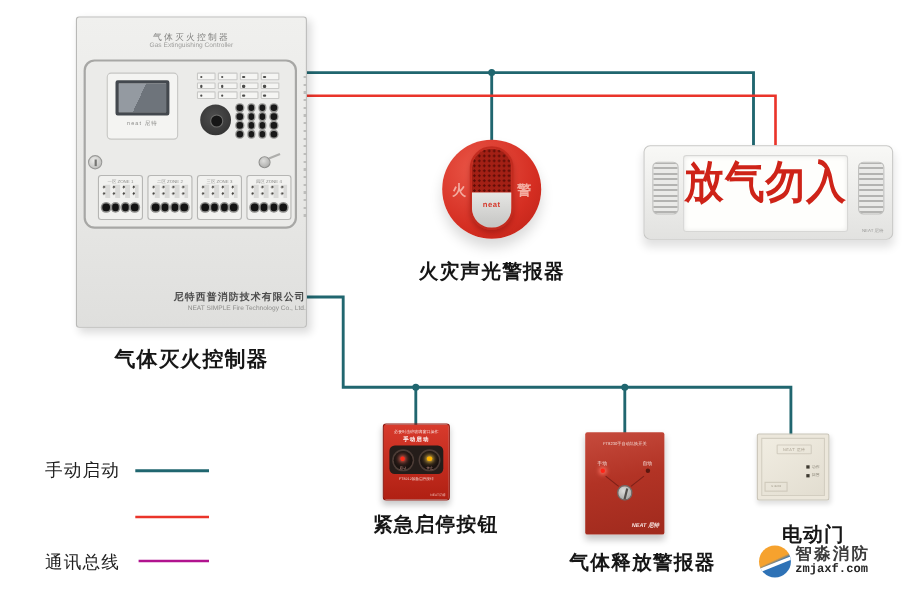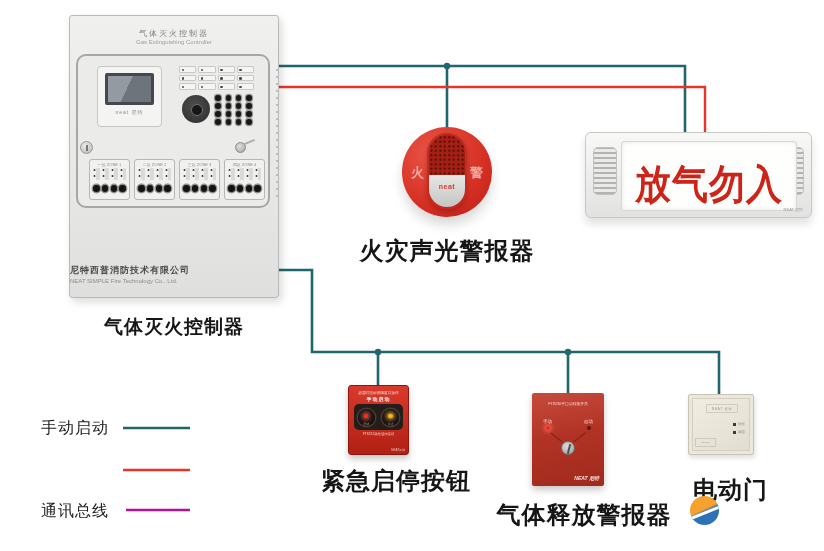--- a/index.html
+++ b/index.html
@@ -2,21 +2,21 @@
 <html><head>
 <meta charset="utf-8">
 <style>
   *{margin:0;padding:0;box-sizing:border-box}
   html,body{background:#fff}
   body{font-family:"Liberation Sans","DejaVu Sans",sans-serif;color:#141414}
   .scene{position:relative;width:824px;height:551px;background:#fff;overflow:hidden}
   .abs{position:absolute}
   .wires{position:absolute;left:0;top:0;z-index:1}
   .dev{z-index:2}
-  .caption{position:absolute;z-index:3;font-weight:bold;font-size:24px;color:#161616;text-align:center;letter-spacing:1px;white-space:nowrap}
+  .caption{position:absolute;z-index:3;font-weight:bold;font-size:18px;color:#161616;text-align:center;letter-spacing:1px;white-space:nowrap}
 
   
   .cabinet{left:69px;top:15px;width:210px;height:283px;background:linear-gradient(180deg,#f0f0ee 0%,#e7e7e5 60%,#dfdfdd 100%);
     border:1px solid #b9b9b7;border-radius:3px;box-shadow:3px 4px 8px rgba(0,0,0,.14)}
   .cab-title{padding-top:12px;text-align:center}
   .cab-title .cn{font-size:8px;color:#7f7f7d;letter-spacing:2px}
   .cab-title .en{font-size:6px;color:#9e9e9c}
   .mainarea{left:6px;top:38px;width:194px;height:154px;border:2px solid #a7a7a5;border-radius:10px;background:#ebebe9}
   .lcdmod{left:19px;top:10px;width:65px;height:61px;background:#f4f4f2;border:1px solid #c6c6c4;border-radius:4px;text-align:center}
   .screen{margin:6px auto 0;width:49px;height:32px;border:3px solid #43484e;border-radius:2px;
@@ -35,21 +35,21 @@
   .keysw::after{content:"";position:absolute;left:8px;top:-2px;width:11px;height:2px;background:#aeaeac;transform:rotate(-22deg)}
   .zones{left:11px;top:103px;width:176px;height:41px;display:flex;gap:4px}
   .zone{flex:1;background:#f1f1ef;border:1px solid #b6b6b4;border-radius:3px;padding:2px 2px 0;display:flex;flex-direction:column}
   .zone-label{font-size:4px;color:#8a8a88;text-align:center;white-space:nowrap;overflow:hidden}
   .zone-leds{height:12px;margin:1px 1px 0;
     background-image:radial-gradient(circle at 1.5px 2px,#44423e .9px,transparent 1.2px),
       linear-gradient(90deg,transparent 3px,#dadad8 3px 7px,transparent 7px);
     background-size:9px 6px}
   .zone-btns{display:flex;justify-content:space-around;align-items:center;flex:1;padding-bottom:2px}
   .zone-btns i{width:6.5px;height:6.5px;border-radius:50%;background:#131313;box-shadow:0 0 0 1.4px #8f8f8d}
-  .company{left:0;top:248px;width:100%;text-align:left}
+  .company{left:0;top:248px;width:100%;text-align:right}
   .company .cn{font-size:9px;font-weight:bold;color:#4b4b4b;letter-spacing:1px}
   .company .en{font-size:6px;color:#8d8d8b;margin-top:1px}
   .vents{left:206px;top:53px;width:3px;height:130px;background:repeating-linear-gradient(180deg,#bdbdbb 0 2px,transparent 2px 7px)}
 
   
   .sounder{left:402px;top:127px;width:90px;height:90px;border-radius:50%;
     background:radial-gradient(circle at 35% 30%,#ea5748,#d52e22 62%,#b92116);box-shadow:0 8px 12px rgba(0,0,0,.15)}
   .schar{position:absolute;top:37px;font-size:13px;font-weight:bold;color:#f3aca1}
   .schar.fire{left:9px}
   .schar.alarm{right:9px}
@@ -60,22 +60,22 @@
   .cap-bot{height:45%;background:linear-gradient(180deg,#e6e6e4,#c5c5c3);text-align:center}
   .cap-bot span{font-size:7px;font-weight:bold;color:#d63a2d;letter-spacing:.5px}
 
   
   .gassign{left:585px;top:132px;width:227px;height:86px;background:linear-gradient(180deg,#f8f8f6,#e2e2e0);
     border:1px solid #c7c7c5;border-radius:6px;box-shadow:0 6px 9px rgba(0,0,0,.12)}
   .grille{position:absolute;top:14px;width:24px;height:48px;border-radius:5px;border:1px solid #c1c1bf;
     background:repeating-linear-gradient(0deg,#b3b3b1 0 2px,#eaeae8 2px 5px)}
   .grille.gl{left:7px}
   .grille.gr{right:7px}
-  .signpanel{position:absolute;left:35px;top:8px;width:176px;height:70px;background:#fefefc;border:1px solid #d7d7d5;border-radius:3px;
-    box-shadow:inset 0 0 5px rgba(0,0,0,.09);display:flex;align-items:flex-end;justify-content:center;overflow:hidden}
+  .signpanel{position:absolute;left:35px;top:8px;width:150px;height:70px;background:#fefefc;border:1px solid #d7d7d5;border-radius:3px;
+    box-shadow:inset 0 0 5px rgba(0,0,0,.09);display:flex;align-items:flex-start;justify-content:center;overflow:hidden}
   .signpanel span{font-size:36px;font-weight:bold;color:#ce2318;letter-spacing:1px;transform:scaleY(1.12);white-space:nowrap}
   .sign-brand{position:absolute;right:8px;bottom:5px;font-size:4px;color:#9b9b99}
 
   
   .ebtn{left:348px;top:385px;width:61px;height:70px;background:linear-gradient(180deg,#d83a2c,#b1limit2013);
     background:linear-gradient(180deg,#d83a2c,#b02013);border-radius:3px;box-shadow:0 4px 6px rgba(0,0,0,.22);
     padding-top:4px;text-align:center;color:#fff;border:1px solid #8d170e}
   .ebtn .l1{font-size:4px;color:#f7ddd9;transform:scale(.92);white-space:nowrap}
   .ebtn .l2{font-size:5px;font-weight:bold;margin-top:1px;letter-spacing:1px}
   .epanel{margin:2px auto 0;width:49px;height:26px;background:#251d1a;border-radius:5px;display:flex;justify-content:space-around;align-items:center}
@@ -309,15 +309,19 @@
     <div class="door-ind i2"><i></i><span>回答</span></div>
     <div class="door-model">NT8203</div>
   </div>
   <div class="caption" style="left:688px;top:474px;width:80px;text-align:right">电动门</div>
 
   <div class="lg-label" style="left:41px;top:418px">手动启动</div>
   <div class="lg-label" style="left:41px;top:501px">通讯总线</div>
 
   <div class="abs wm">
     <div class="wm-logo"></div>
+    <div class="wm-text">
+      <div class="wm-cn">智淼消防</div>
+      <div class="wm-url">zmjaxf.com</div>
+    </div>
   </div>
 
 </div>
 
 </body></html>

